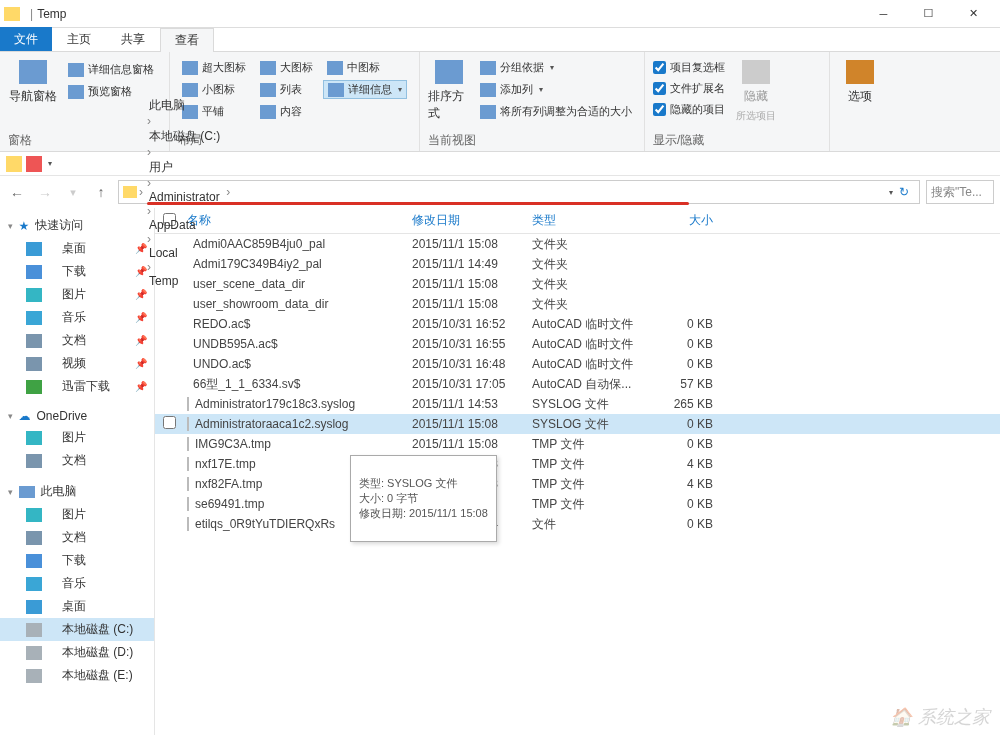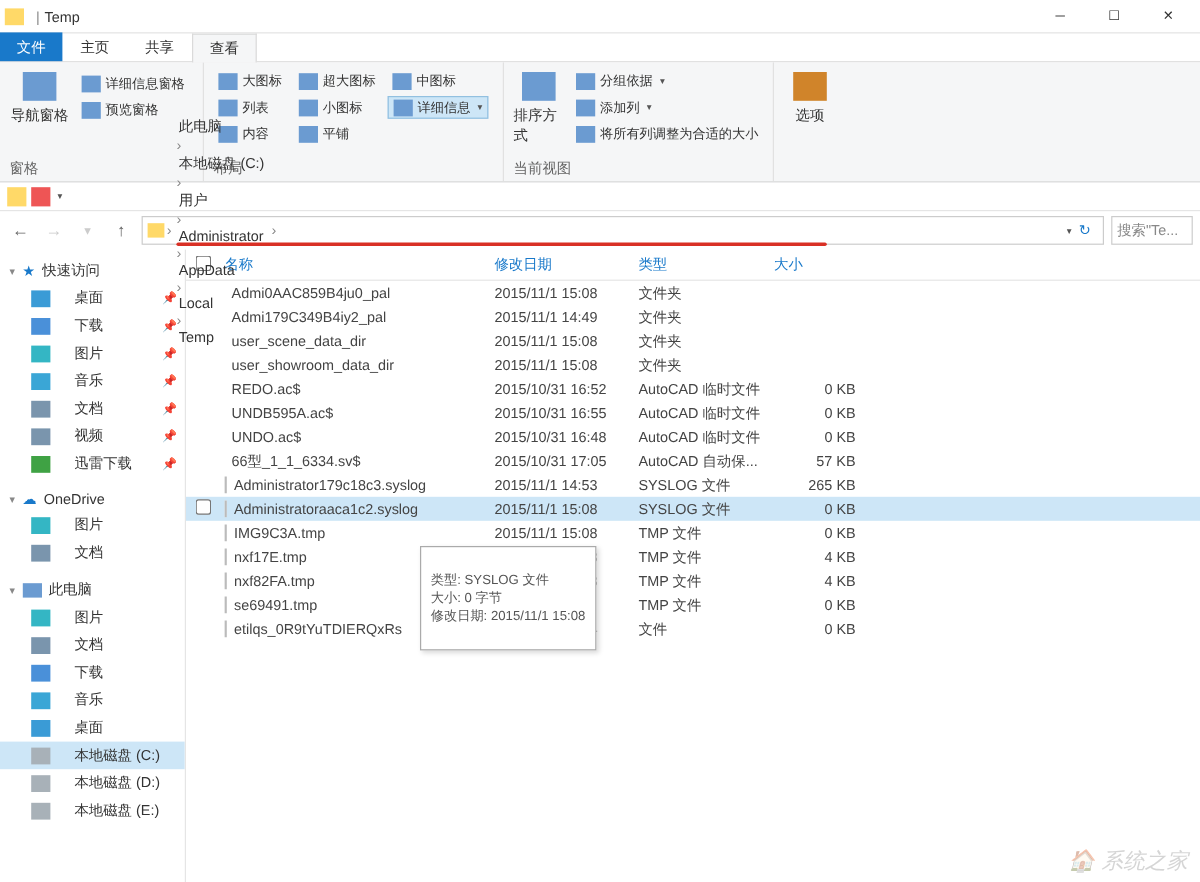--- a/index.html
+++ b/index.html
@@ -136,43 +136,43 @@
       </div>
     </div>
     <div class="rib-label">窗格</div>
   </div>
 
   <div class="rib-group" style="width:250px">
     <div class="rib-body" style="flex-wrap:wrap;align-content:flex-start">
       <div class="rib-col" style="padding-top:2px">
         <div class="rib-btn">
             <span class="ico"></span>
+            <span>超大图标</span>
+          </div>
+        <div class="rib-btn">
+            <span class="ico"></span>
+            <span>小图标</span>
+          </div>
+        <div class="rib-btn">
+            <span class="ico"></span>
+            <span>平铺</span>
+          </div>
+      </div>
+      <div class="rib-col" style="padding-top:2px">
+        <div class="rib-btn">
+            <span class="ico"></span>
             <span>大图标</span>
           </div>
         <div class="rib-btn">
             <span class="ico"></span>
             <span>列表</span>
           </div>
         <div class="rib-btn">
             <span class="ico"></span>
             <span>内容</span>
-          </div>
-      </div>
-      <div class="rib-col" style="padding-top:2px">
-        <div class="rib-btn">
-            <span class="ico"></span>
-            <span>超大图标</span>
-          </div>
-        <div class="rib-btn">
-            <span class="ico"></span>
-            <span>小图标</span>
-          </div>
-        <div class="rib-btn">
-            <span class="ico"></span>
-            <span>平铺</span>
           </div>
       </div>
       <div class="rib-col" style="padding-top:2px">
         <div class="rib-btn">
             <span class="ico"></span>
             <span>中图标</span>
           </div>
         <div class="rib-btn detail-hl">
             <span class="ico"></span>
             <span>详细信息</span>
@@ -202,20 +202,44 @@
           </div>
         <div class="rib-btn">
             <span class="ico"></span>
             <span>将所有列调整为合适的大小</span>
           </div>
       </div>
     </div>
     <div class="rib-label">当前视图</div>
   </div>
 
+  <div class="rib-group" style="width:185px">
+    <div class="rib-body">
+      <div class="rib-col" style="padding-top:4px;gap:6px">
+        <label class="chk">
+            <input type="checkbox" checked="" style="">
+            <span>项目复选框</span>
+          </label>
+        <label class="chk">
+            <input type="checkbox" checked="" style="">
+            <span>文件扩展名</span>
+          </label>
+        <label class="chk">
+            <input type="checkbox" checked="" style="">
+            <span>隐藏的项目</span>
+          </label>
+      </div>
+      <div class="rib-big" style="color:#999">
+        <div class="ico-big" style="background:#ccc"></div>
+        <span>隐藏</span>
+        <span style="font-size:10px;color:#aaa">所选项目</span>
+      </div>
+    </div>
+    <div class="rib-label">显示/隐藏</div>
+  </div>
 
   <div class="rib-group" style="width:60px;border-right:none">
     <div class="rib-body">
       <div class="rib-big">
         <div class="ico-big" style="background:#d0842a"></div>
         <span>选项</span>
       </div>
     </div>
     <div class="rib-label">&nbsp;</div>
   </div>
@@ -347,21 +371,21 @@
         </div>
       </div>
   </div>
 
   <div class="filearea">
     <div class="list-header">
       <div class="col-chk"><input type="checkbox" style=""></div>
       <div class="col-name">名称</div>
       <div class="col-date">修改日期</div>
       <div class="col-type">类型</div>
-      <div class="col-size" style="text-align:left">大小</div>
+      <div class="col-size" style="text-align:right">大小</div>
     </div>
     <div id="file-rows">
         <div class="file-row">
           <div class="col-chk"></div>
           <div class="col-name cell"><span class="fico folder"></span>Admi0AAC859B4ju0_pal</div>
           <div class="col-date cell">2015/11/1 15:08</div>
           <div class="col-type cell">文件夹</div>
           <div class="col-size cell"></div>
         </div>
         <div class="file-row">

